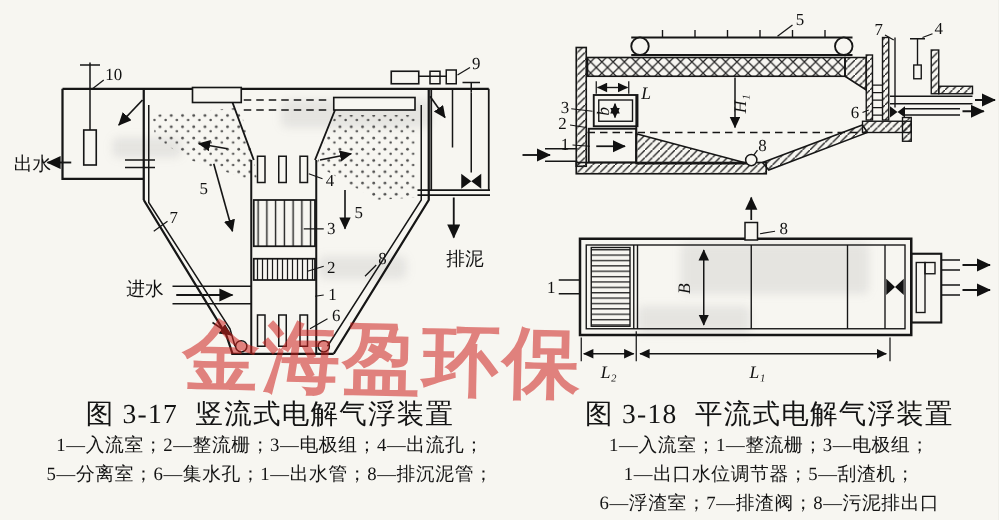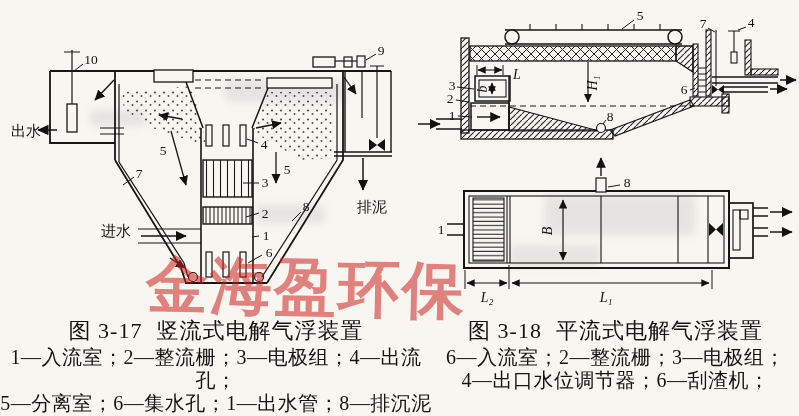--- a/index.html
+++ b/index.html
@@ -3,21 +3,21 @@
 <meta charset="utf-8">
 <style>
   html,body{margin:0;padding:0;background:#e8e6e0;}
   #page{position:relative;width:799px;height:416px;background:#f7f6f1;overflow:hidden;
         font-family:"Liberation Serif","DejaVu Serif",serif;}
   .ghost{position:absolute;background:rgba(110,112,118,.13);filter:blur(4px);border-radius:4px;z-index:0;}
   svg.fig{position:absolute;left:0;top:0;z-index:1;}
   .caption{position:absolute;z-index:2;text-align:center;color:#141414;}
   .cap-title{font-size:22px;font-weight:normal;letter-spacing:1px;}
   .cap-no{margin-right:14px;}
-  .legend-line{font-size:20px;line-height:23px;letter-spacing:.5px;}
+  .legend-line{font-size:15px;line-height:23px;letter-spacing:.5px;}
   #watermark{position:absolute;left:146px;top:246px;z-index:3;font-size:62px;font-weight:bold;
              letter-spacing:2px;color:rgba(205,32,30,.55);transform:rotate(1.2deg);white-space:nowrap;}
   text{fill:#111;}
   .num{font-size:13.5px;font-family:"Liberation Serif","DejaVu Serif",serif;}
   .cjk{font-size:15px;font-family:"Liberation Serif","DejaVu Serif",serif;}
   .dim{font-size:14px;font-style:italic;font-family:"Liberation Serif","DejaVu Serif",serif;}
 </style>
 </head>
 <body>
 
@@ -250,17 +250,18 @@
       <span class="cap-no">图 3-17</span><span>竖流式电解气浮装置</span>
     </div>
     <div class="legend-line">1—入流室；2—整流栅；3—电极组；4—出流孔；</div>
     <div class="legend-line">5—分离室；6—集水孔；1—出水管；8—排沉泥管；</div>
   </div>
 
   <div class="caption" style="left:432px;top:316px;width:367px">
     <div class="cap-title">
       <span class="cap-no">图 3-18</span><span>平流式电解气浮装置</span>
     </div>
-    <div class="legend-line">6—入流室；2—整流栅；3—电极组；</div>
-    <div class="legend-line">4—出口水位调节器；6—刮渣机；</div>
+    <div class="legend-line">1—入流室；1—整流栅；3—电极组；</div>
+    <div class="legend-line">1—出口水位调节器；5—刮渣机；</div>
+    <div class="legend-line">6—浮渣室；7—排渣阀；8—污泥排出口</div>
   </div>
 
 </div>
 
 </body></html>

